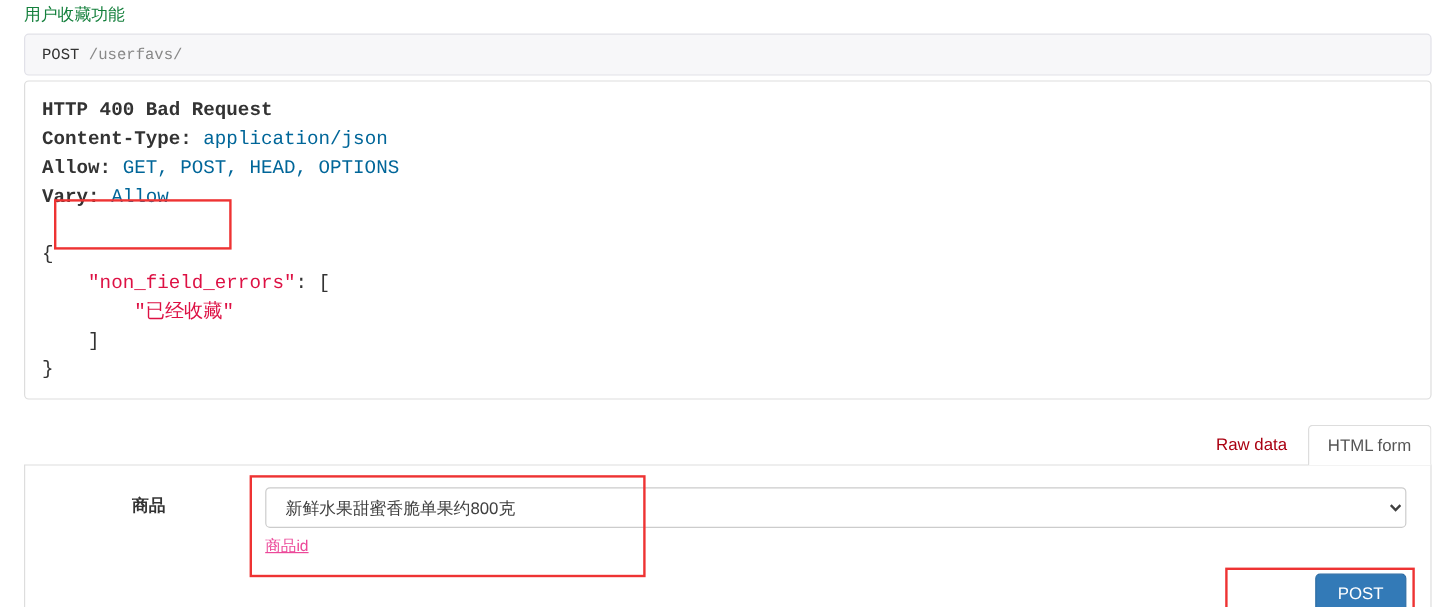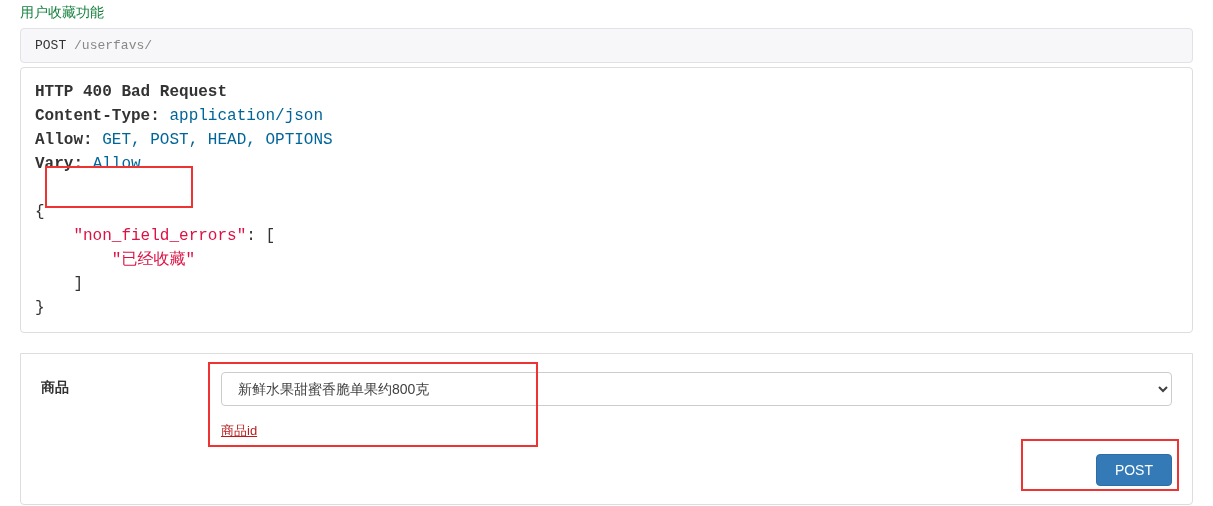--- a/index.html
+++ b/index.html
@@ -80,44 +80,44 @@
     padding: 18px 20px 18px 20px;
     position: relative;
   }
   .form-row {
     display: flex;
     align-items: flex-start;
     margin-bottom: 14px;
   }
   .form-label {
     width: 180px;
-    text-align: left;
+    text-align: center;
     padding-right: 14px;
     padding-top: 7px;
     font-weight: bold;
     color: #333;
     font-size: 14px;
   }
   .form-control-wrap {
     flex: 1;
   }
   .select {
     width: 100%;
     height: 34px;
     border: 1px solid #ccc;
     border-radius: 4px;
     background: #fff;
     padding: 6px 12px;
     font-size: 14px;
     color: #404040;
   }
   .help-text {
-    color: #b91c1c;
+    color: #ec4899;
     font-size: 13px;
-    margin-top: 16px;
+    margin-top: 6px;
     text-decoration: underline;
   }
   .form-actions {
     display: flex;
     justify-content: flex-end;
   }
   .btn-primary {
     background: #337ab7;
     border: 1px solid #2e6da4;
     color: #fff;
@@ -150,20 +150,24 @@
     <div class="resp-line"><span class="hstrong">Vary:</span> <span class="kw">Allow</span></div>
     <div class="resp-line">&nbsp;</div>
     <div class="resp-line dark">{</div>
     <div class="resp-line">    <span class="str">"non_field_errors"</span><span class="dark">:</span> <span class="dark">[</span></div>
     <div class="resp-line">        <span class="str">"已经收藏"</span></div>
     <div class="resp-line dark">    ]</div>
     <div class="resp-line dark">}</div>
     <div class="hlbox" style="left:24px; top:98px; width:148px; height:42px;"></div>
   </div>
 
+  <div class="tabs">
+    <div class="tab">Raw data</div>
+    <div class="tab active">HTML form</div>
+  </div>
 
   <div class="form-panel">
     <div class="form-row">
       <div class="form-label">商品</div>
       <div class="form-control-wrap">
         <select class="select">
           <option>新鲜水果甜蜜香脆单果约800克</option>
         </select>
         <div class="help-text">商品id</div>
       </div>

